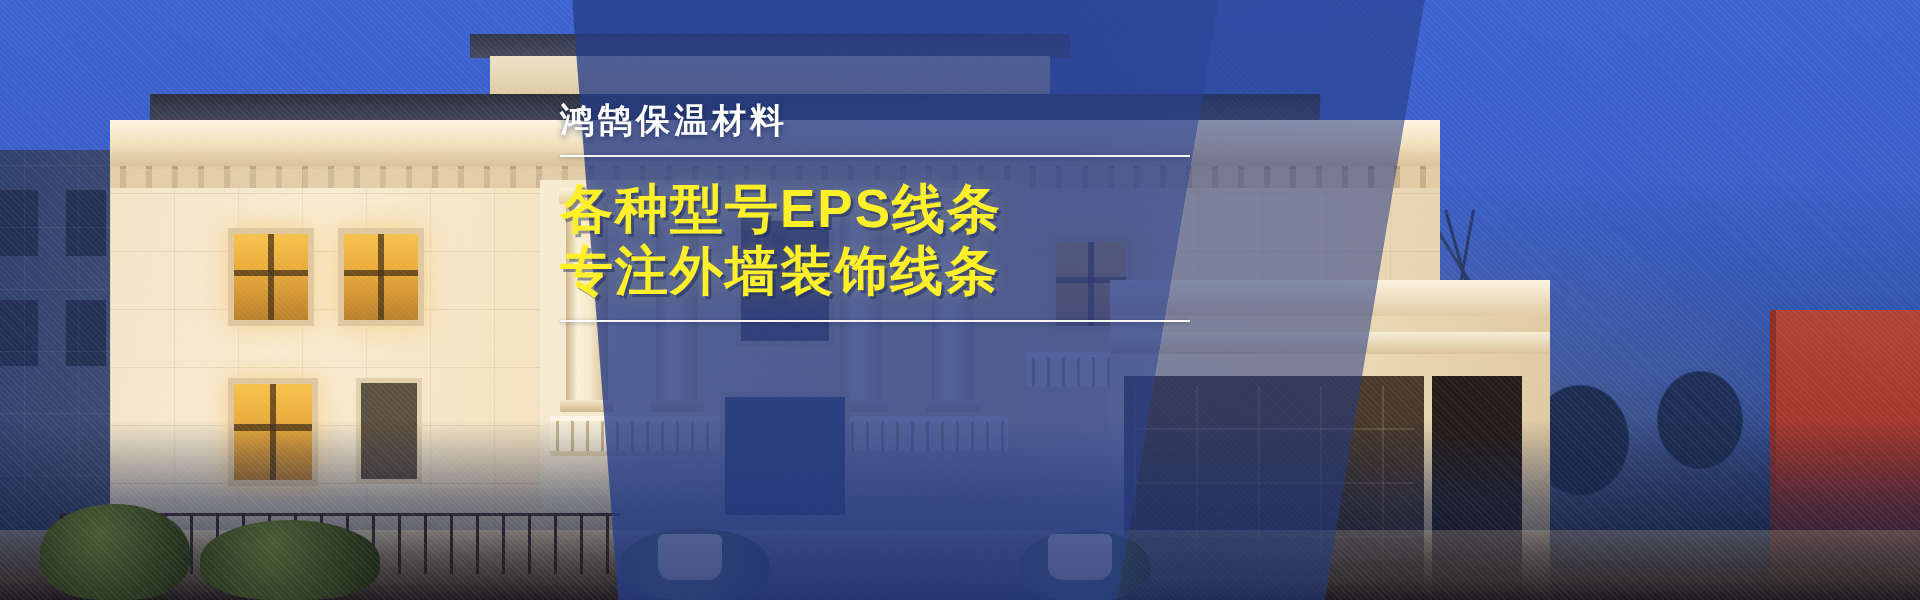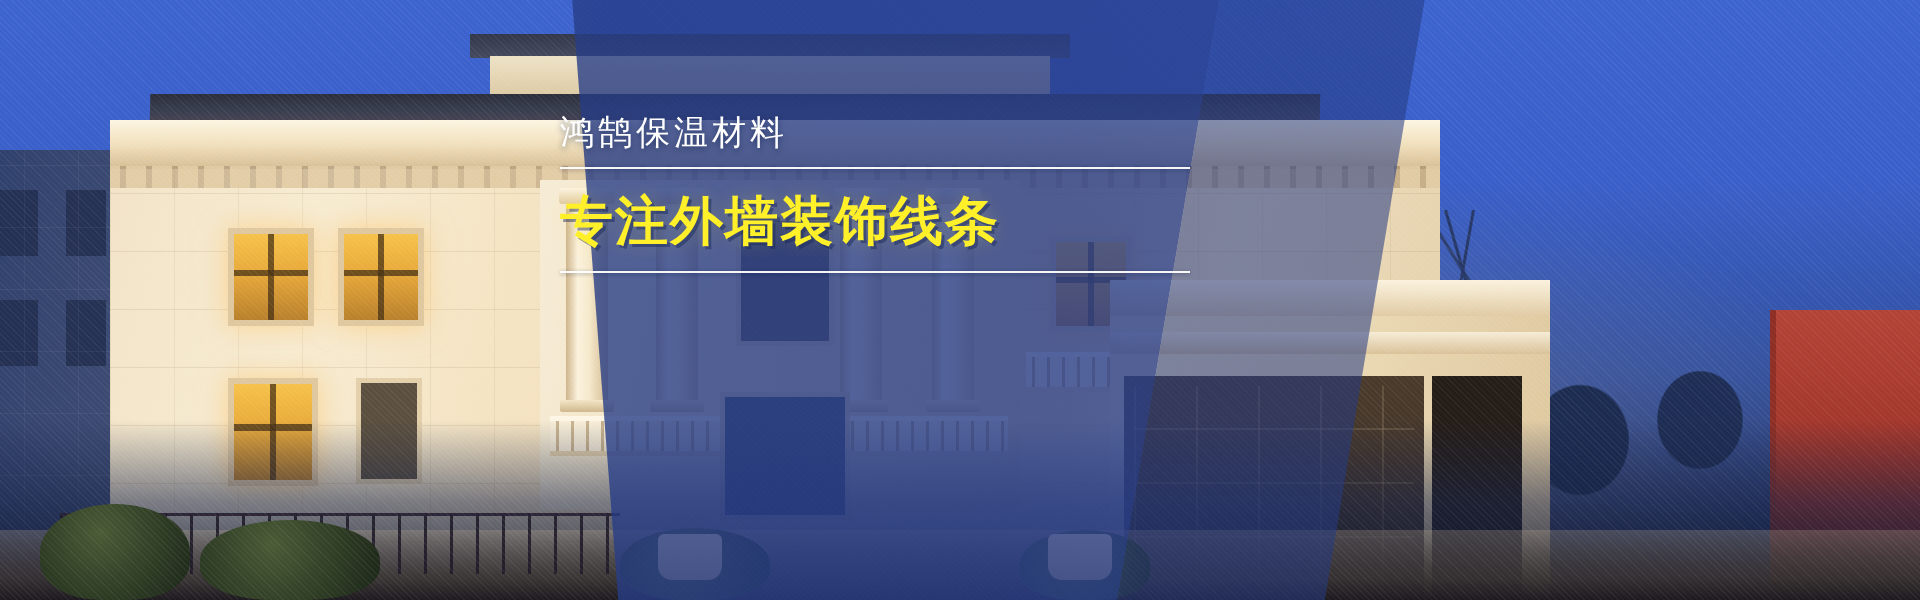--- a/index.html
+++ b/index.html
@@ -239,34 +239,34 @@
     clip-path:polygon(29.8% 0%, 36.5% 0%, 33.0% 100%, 26.5% 100%);
   }
 
   
   .copy{
     position:absolute;left:560px;top:96px;width:640px;
     z-index:6;
   }
   .brand{
     font-size:34px;line-height:1.22;color:#ffffff;letter-spacing:4px;
-    font-weight:400;margin:16px 0 14px 0;
+    font-weight:700;margin:4px 0 14px 0;
     text-shadow:0 2px 6px rgba(0,20,60,.55);
   }
   .rule{
     height:2px;width:630px;background:#ffffff;opacity:.95;margin:0 0 22px 0;
     box-shadow:0 1px 4px rgba(0,20,60,.4);
   }
   .rule.bottom{margin:20px 0 18px 0;}
   .head{
     font-size:53px;line-height:1.12;font-weight:bold;color:#fff02a;
     letter-spacing:2px;margin:0;
     text-shadow:3px 3px 0 rgba(20,36,92,.45), 0 0 18px rgba(255,235,80,.22);
   }
-  .head + .head{margin-top:19px;}
+  .head + .head{margin-top:2px;}
   .tag{
     font-size:27px;color:#ffffff;letter-spacing:3px;font-weight:400;
     text-shadow:0 2px 6px rgba(0,20,60,.55);
   }
 </style>
 </head>
 <body>
 
 <div class="banner">
 
@@ -339,17 +339,18 @@
     <div class="hatch"></div>
   </div>
 
   <div class="bluepanel"></div>
   <div class="bluepanel2"></div>
   <div class="sheen"></div>
 
   <div class="copy">
     <div class="brand">鸿鹄保温材料</div>
     <div class="rule"></div>
+    <div class="head">各种型号EPS线条</div>
     <div class="head">专注外墙装饰线条</div>
     <div class="rule bottom"></div>
   </div>
 
 </div>
 
 </body></html>

